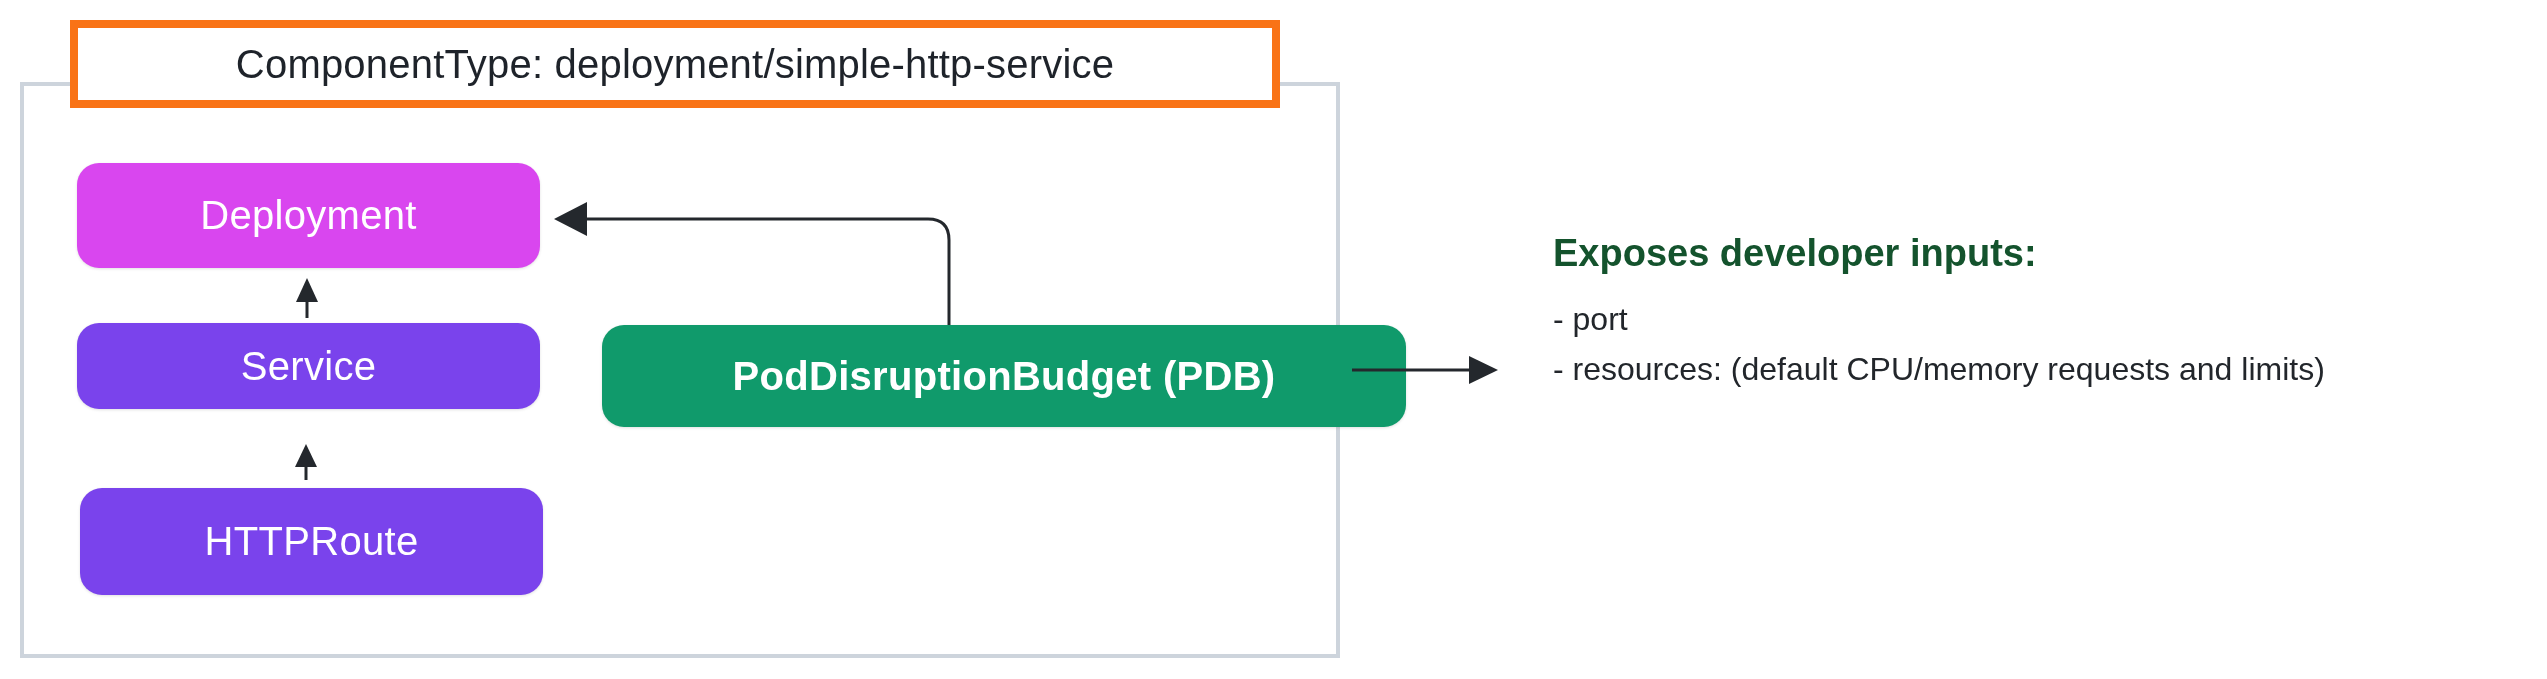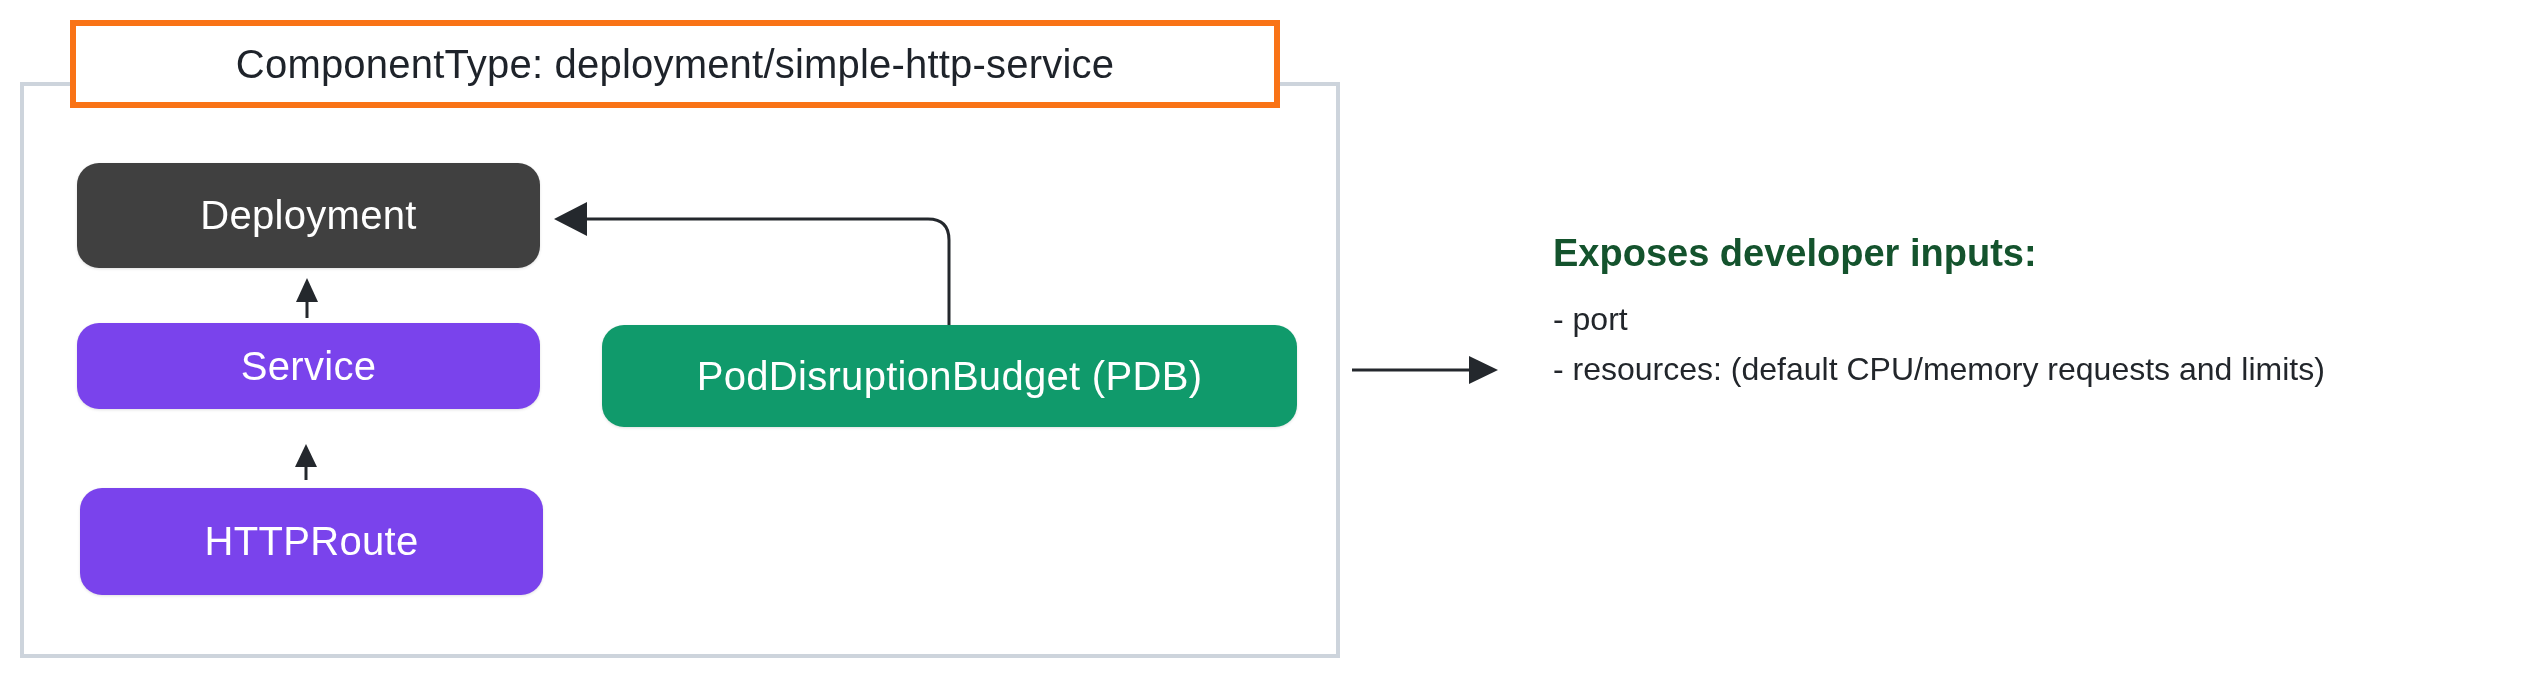--- a/index.html
+++ b/index.html
@@ -24,21 +24,21 @@
     background: #ffffff;
     border: 4px solid #cdd4dc;
     z-index: 1;
   }
   .title-box {
     position: absolute;
     left: 70px; top: 20px;
     width: 1210px; height: 88px;
     box-sizing: border-box;
     background: #ffffff;
-    border: 6px solid #f97316;
+    border: 8px solid #f97316;
     display: flex;
     align-items: center;
     justify-content: center;
     font-size: 40px;
     font-weight: 500;
     color: #1e232a;
     z-index: 3;
     letter-spacing: 0.2px;
   }
   .node {
@@ -48,24 +48,24 @@
     display: flex;
     align-items: center;
     justify-content: center;
     color: #ffffff;
     font-size: 40px;
     font-weight: 500;
     letter-spacing: 0.3px;
     z-index: 2;
     box-shadow: 0 1px 3px rgba(0,0,0,0.12);
   }
-  .node-deployment { left: 77px; top: 163px; width: 463px; height: 105px; background: #404040; }
+  .node-deployment { left: 77px; top: 163px; width: 463px; height: 105px; background: #d946ef; }
   .node-service    { left: 77px; top: 323px; width: 463px; height: 86px; background: #7a43ec; }
   .node-httproute  { left: 80px; top: 488px; width: 463px; height: 107px; background: #7a43ec; }
-  .node-pdb        { left: 602px; top: 325px; width: 695px; height: 102px; background: #109a6b; }
+  .node-pdb        { left: 602px; top: 325px; width: 804px; height: 102px; background: #109a6b; font-weight: bold; }
 
   .connector-layer {
     position: absolute;
     left: 0; top: 0;
     width: 2547px; height: 679px;
     z-index: 4;
     pointer-events: none;
   }
   .connector-layer path, .connector-layer line {
     stroke: #24282d;

